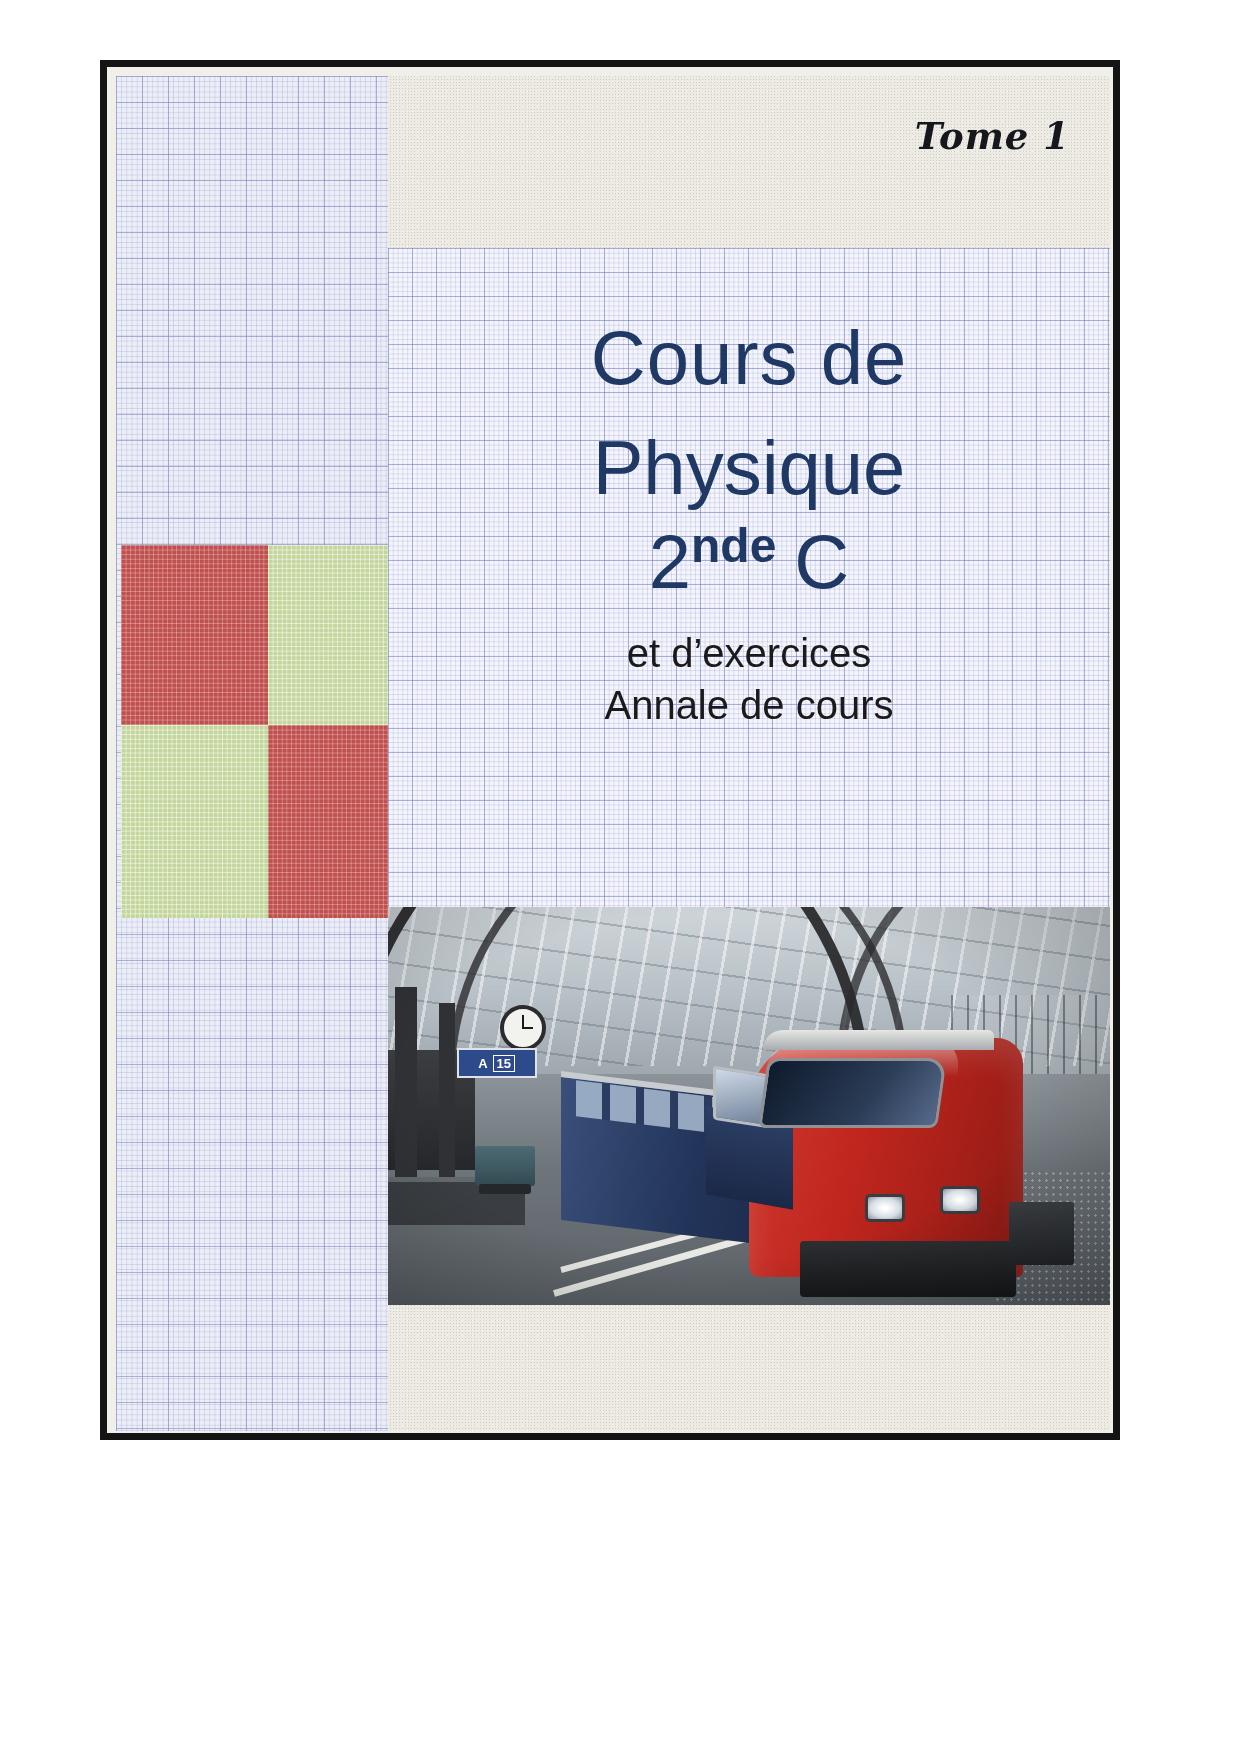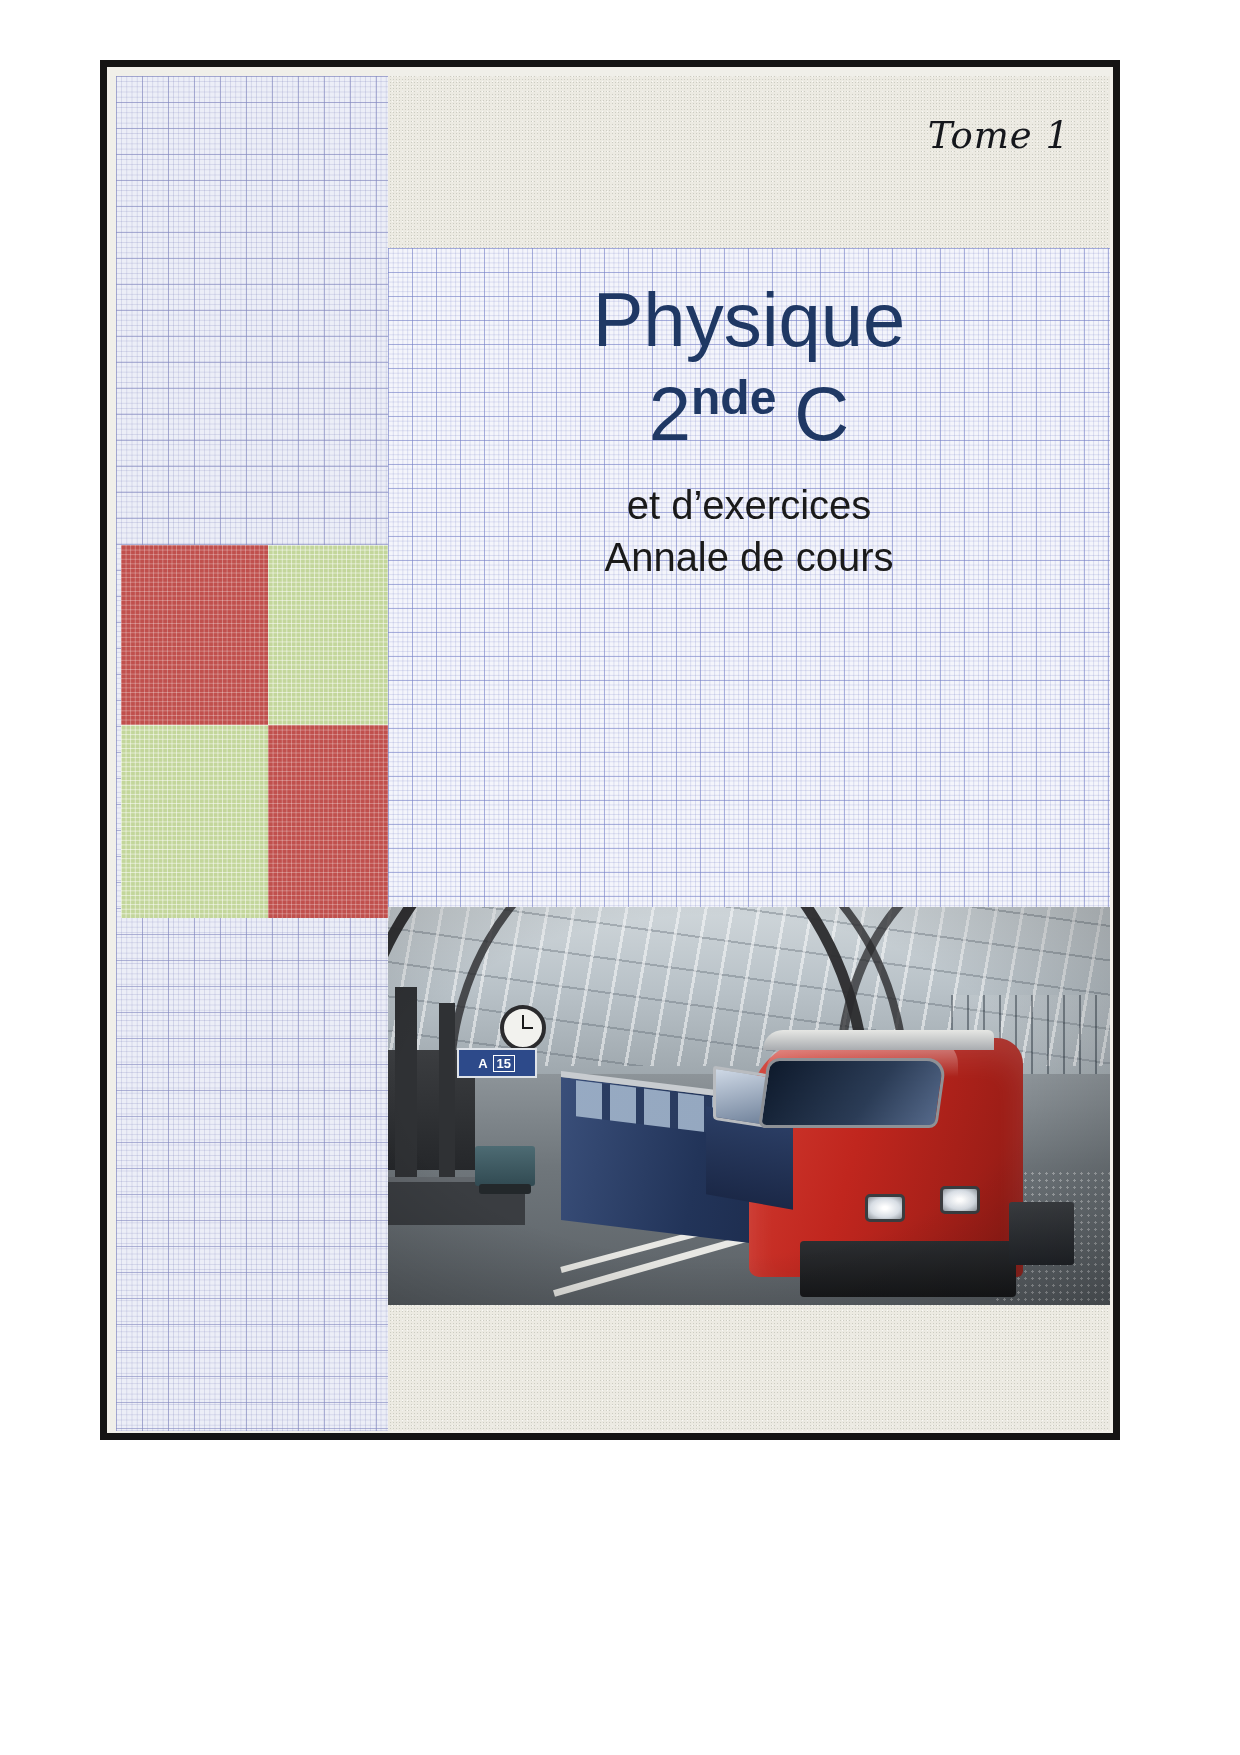--- a/index.html
+++ b/index.html
@@ -139,21 +139,21 @@
   .sq-c { left: 14px;  top: 658px; width: 147px; height: 193px; }  
   .sq-d { left: 161px; top: 658px; width: 148px; height: 193px; }  
 
   
   .tome {
     position: absolute;
     right: 40px;
     top: 38px;
     font-family: "DejaVu Serif", serif;
     font-style: italic;
-    font-weight: 400;
+    font-weight: 700;
     font-size: 37px;
     color: #15171c;
     letter-spacing: 1px;
   }
 
   
   .titles {
     position: absolute;
     left: 0; top: 0;
     width: 722px;
@@ -434,20 +434,21 @@
     <div class="sq sq-green sq-b"></div>
     <div class="sq sq-green sq-c"></div>
     <div class="sq sq-red sq-d"></div>
 
     <div class="top-band noise">
       <div class="tome">Tome 1</div>
     </div>
 
     <div class="title-block grid-blue">
       <div class="titles">
+        <div class="t-line1">Cours de</div>
         <div class="t-line2">Physique</div>
         <div class="t-line3">
           <span>2</span><sup>nde</sup><span class="cee">C</span>
         </div>
         <div class="subtitle">
           <div>et d’exercices</div>
           <div>Annale de cours</div>
         </div>
       </div>
     </div>

